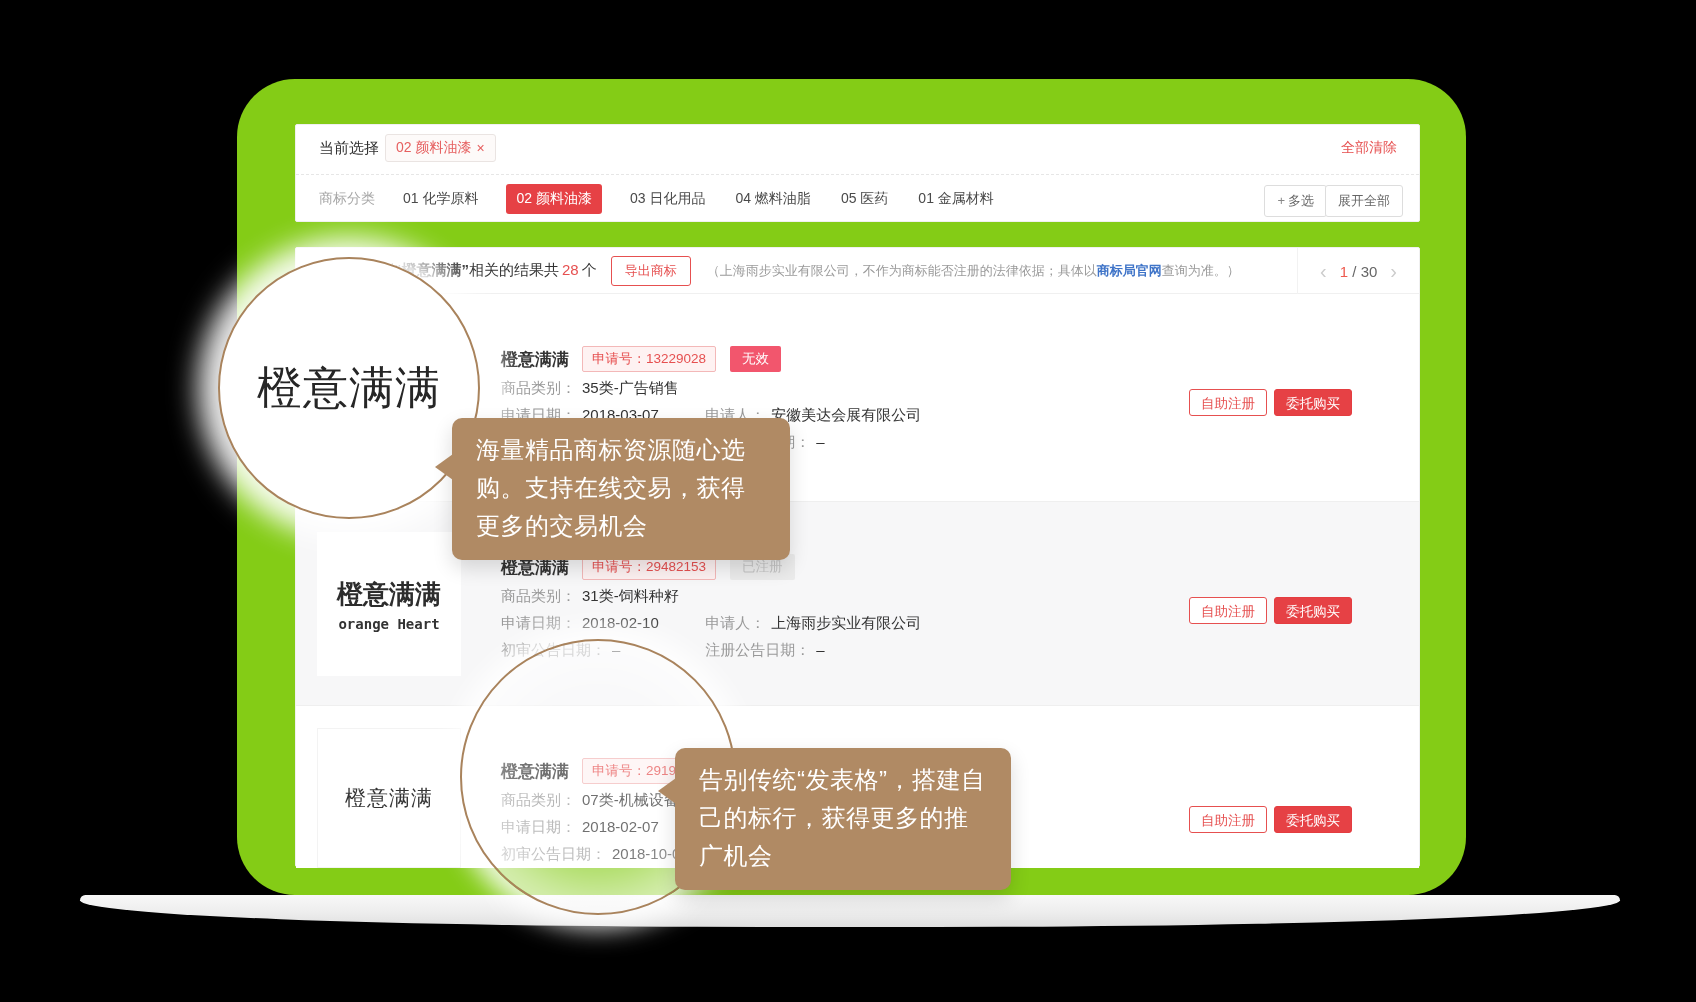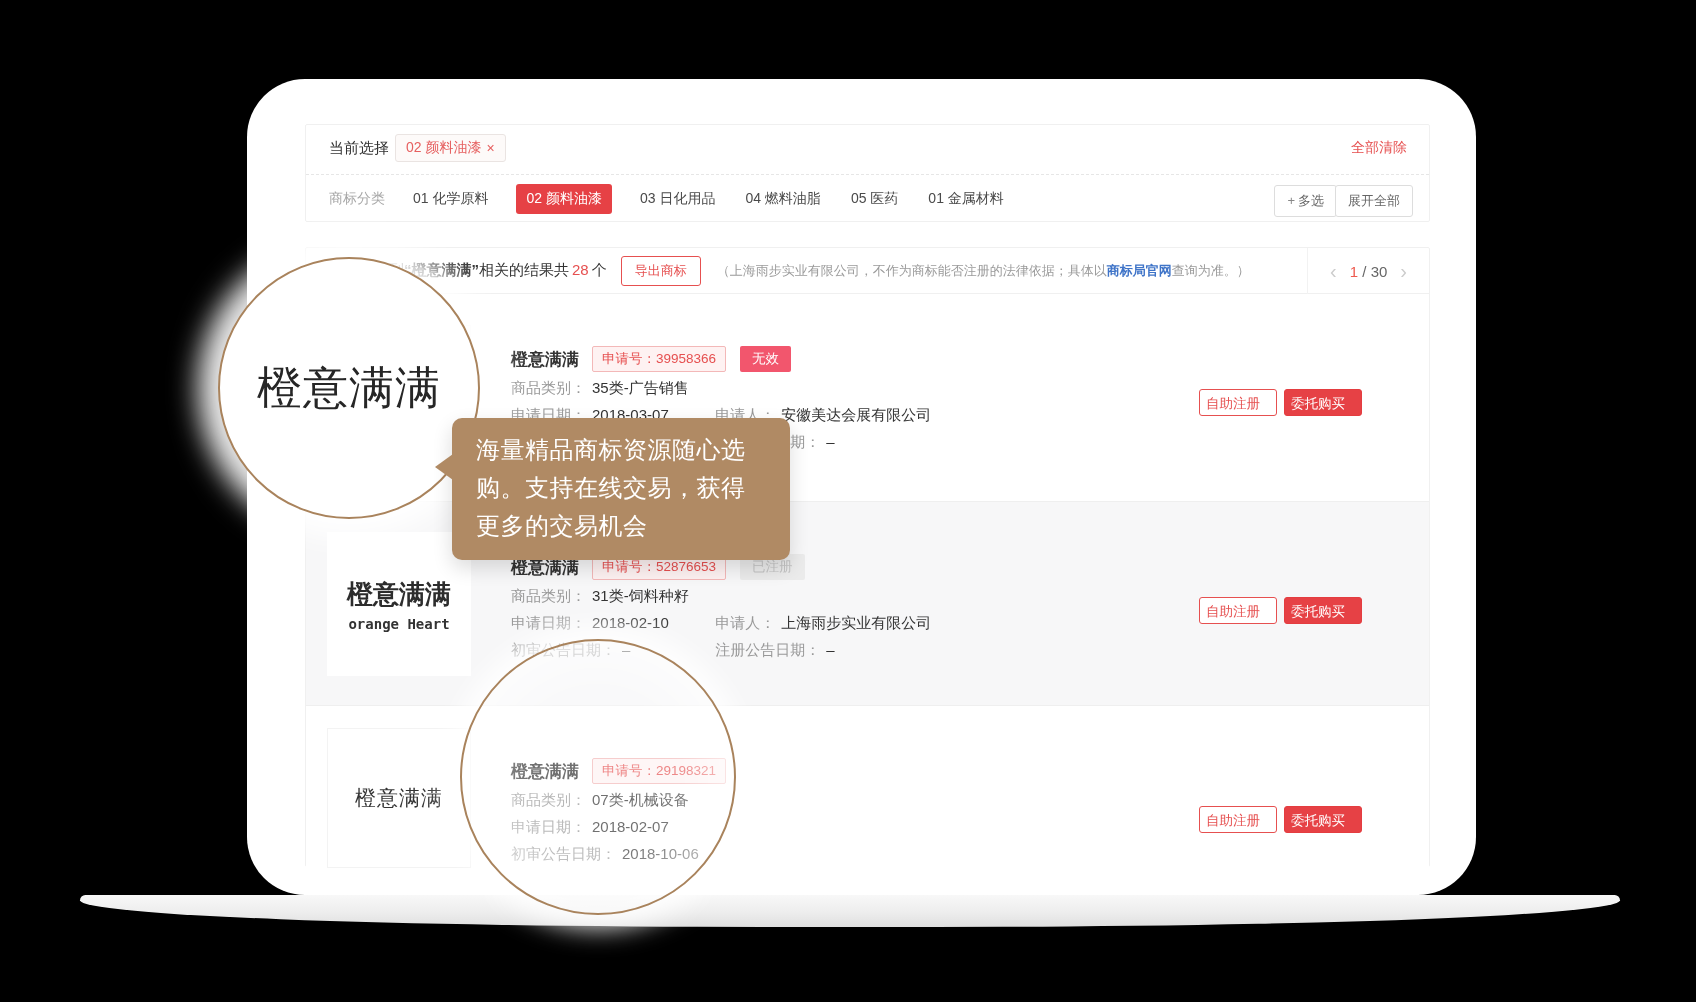--- a/index.html
+++ b/index.html
@@ -1,19 +1,19 @@
 <!DOCTYPE html>
 <html><head>
 <meta charset="utf-8">
 <style>
   html,body{margin:0;padding:0;background:#000;}
   .stage{position:relative;width:1696px;height:1002px;background:#000;overflow:hidden;
          font-family:"Liberation Sans","DejaVu Sans",sans-serif;color:#333;}
-  .device{position:absolute;left:247px;top:79px;width:1229px;height:816px;
-          background:#ffffff;border-radius:58px;overflow:hidden;}
+  .device{position:absolute;left:237px;top:79px;width:1229px;height:816px;
+          background:#84cc16;border-radius:58px;overflow:hidden;}
   .base-bar{position:absolute;left:80px;top:895px;width:1540px;height:32px;
             background:linear-gradient(180deg,#f8f8f8 0%,#ededed 55%,#dfdfdf 100%);
             border-radius:6px 6px 50% 50% / 6px 6px 30px 30px;}
   .panel{position:absolute;background:#fff;border:1px solid #f0f0f0;border-radius:2px;box-sizing:border-box;}
   
   .panel.top{left:58px;top:45px;width:1125px;height:98px;}
   .filter-row{position:absolute;left:0;top:0;right:0;height:49px;}
   .flabel{position:absolute;left:23px;top:14px;font-size:15px;color:#333;}
   .sel-tag{position:absolute;left:89px;top:9px;display:inline-flex;align-items:center;
            border:1px solid #eae4e2;background:#fdfaf9;border-radius:3px;
@@ -61,21 +61,21 @@
   .appno{margin-left:13px;border:1px solid #f3b8b8;background:#fef2f2;color:#e65050;
          font-size:13.5px;border-radius:2px;padding:3px 9px;white-space:nowrap;}
   .status{margin-left:14px;font-size:13.5px;border-radius:2px;padding:4px 12px;white-space:nowrap;}
   .status.invalid{background:#f2566d;color:#fff;}
   .status.registered{background:#ebebeb;color:#c4c4c4;}
   .fline{position:absolute;left:205px;height:22px;font-size:15px;white-space:nowrap;}
   .fl1{top:85px;} .fl2{top:112px;} .fl3{top:139px;}
   .flab{color:#999;} .fval{color:#333;margin-left:6px;}
   .pair{display:inline-block;} .pair.w1{width:200px;}
   .act-btn{position:absolute;top:95px;width:78px;height:27px;border-radius:3px;font-size:13.5px;
-           cursor:pointer;font-family:inherit;line-height:25px;text-align:left;box-sizing:border-box;}
+           cursor:pointer;font-family:inherit;line-height:25px;text-align:center;box-sizing:border-box;}
   .r3 .act-btn{top:100px;}
   .act-btn.outline{right:152px;border:1px solid #e65050;background:#fff;color:#e65050;}
   .act-btn.solid{right:67px;border:1px solid #e43d40;background:#e64145;color:#fff;}
   
   .mag{position:absolute;border-radius:50%;border:2px solid #a9835c;box-sizing:border-box;}
   .mag1{left:218px;top:257px;width:262px;height:262px;background:#fff;z-index:6;
         box-shadow:0 0 28px 20px rgba(255,255,255,0.92);
         display:flex;align-items:center;justify-content:center;}
   .mag1 span{font-size:45px;color:#262626;font-weight:500;letter-spacing:1px;}
   .mag2{left:460px;top:639px;width:276px;height:276px;z-index:5;
@@ -134,21 +134,21 @@
           <span class="arr">›</span>
         </div>
       </div>
 
       <div class="row r1">
         <div class="thumb">
           <span class="t-plain">橙意满满</span>
         </div>
         <div class="title-line">
           <span class="tm-title">橙意满满</span>
-          <span class="appno"><span>申请号：</span><span>39958366</span></span>
+          <span class="appno"><span>申请号：</span><span>13229028</span></span>
           <span class="status invalid">无效</span>
         </div>
         <div class="fline fl1"><span class="flab">商品类别：</span><span class="fval">35类-广告销售</span></div>
         <div class="fline fl2">
           <span class="pair w1"><span class="flab">申请日期：</span><span class="fval">2018-03-07</span></span>
           <span class="pair"><span class="flab">申请人：</span><span class="fval">安徽美达会展有限公司</span></span>
         </div>
         <div class="fline fl3">
           <span class="pair w1"><span class="flab">初审公告日期：</span><span class="fval">–</span></span>
           <span class="pair"><span class="flab">注册公告日期：</span><span class="fval">–</span></span>
@@ -157,21 +157,21 @@
         <button class="act-btn solid">委托购买</button>
       </div>
 
       <div class="row r2">
         <div class="thumb">
           <span class="t-serif">橙意满满</span>
           <span class="t-sub">orange Heart</span>
         </div>
         <div class="title-line">
           <span class="tm-title">橙意满满</span>
-          <span class="appno"><span>申请号：</span><span>52876653</span></span>
+          <span class="appno"><span>申请号：</span><span>29482153</span></span>
           <span class="status registered">已注册</span>
         </div>
         <div class="fline fl1"><span class="flab">商品类别：</span><span class="fval">31类-饲料种籽</span></div>
         <div class="fline fl2">
           <span class="pair w1"><span class="flab">申请日期：</span><span class="fval">2018-02-10</span></span>
           <span class="pair"><span class="flab">申请人：</span><span class="fval">上海雨步实业有限公司</span></span>
         </div>
         <div class="fline fl3">
           <span class="pair w1"><span class="flab">初审公告日期：</span><span class="fval">–</span></span>
           <span class="pair"><span class="flab">注册公告日期：</span><span class="fval">–</span></span>
@@ -205,13 +205,17 @@
 
   <div class="mag mag2"></div>
   <div class="mag mag1">
     <span>橙意满满</span>
   </div>
 
   <div class="callout c1">
     <span class="arrow"></span>
     <span>海量精品商标资源随心选购。支持在线交易，获得更多的交易机会</span>
   </div>
+  <div class="callout c2">
+    <span class="arrow"></span>
+    <span>告别传统“发表格”，搭建自己的标行，获得更多的推广机会</span>
+  </div>
 </div>
 
 </body></html>

